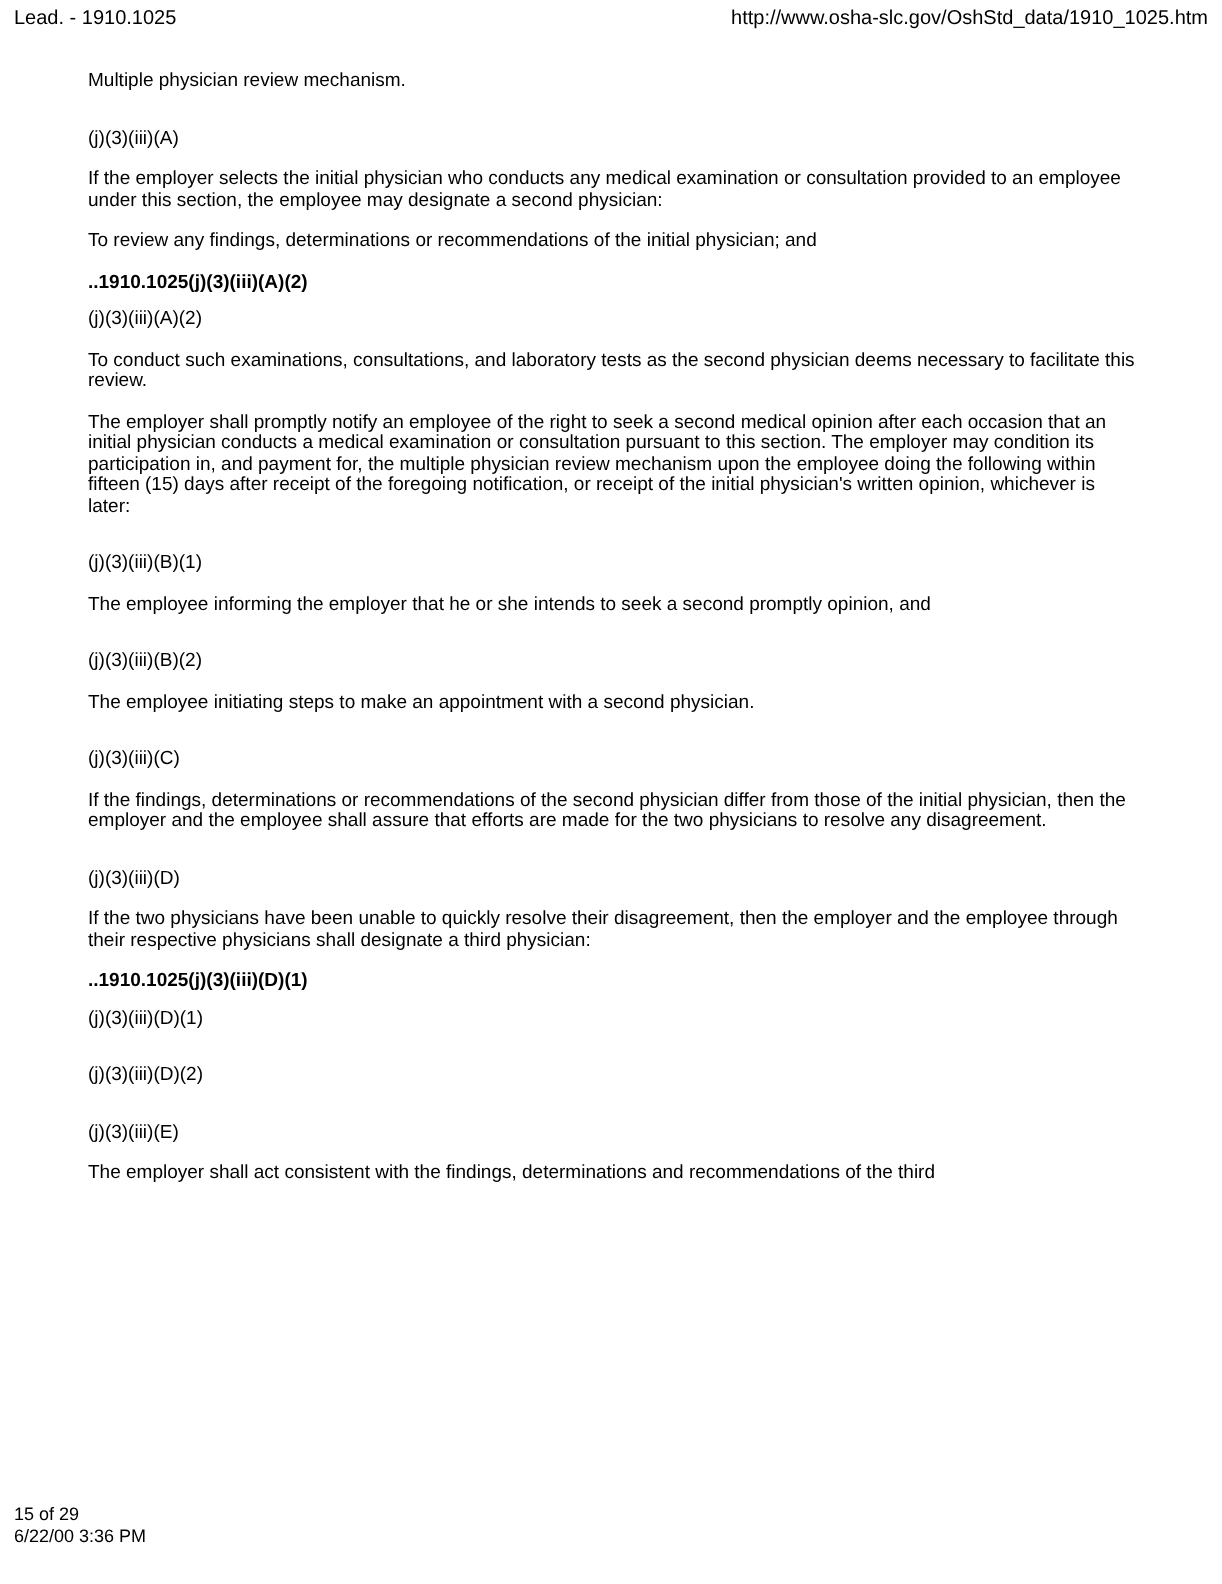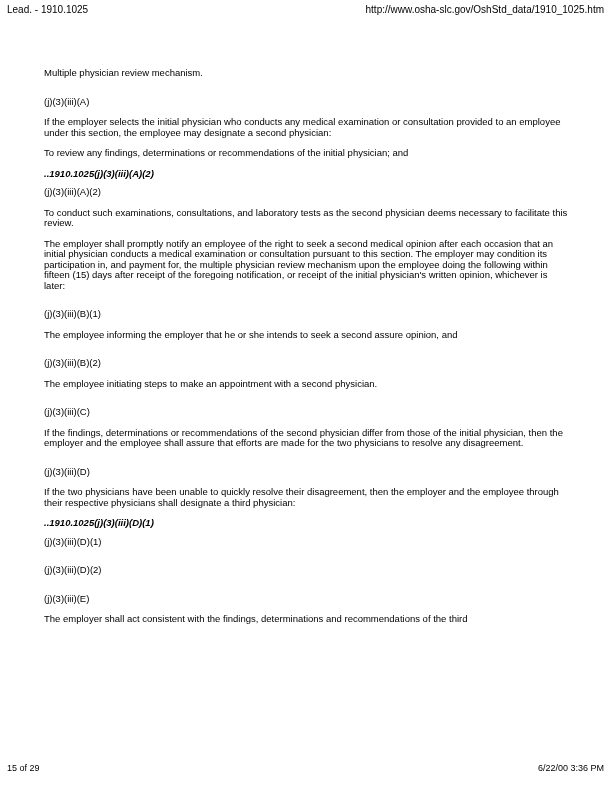--- a/index.html
+++ b/index.html
@@ -22,62 +22,61 @@
       font-size: 10px;
       line-height: 11px;
     }
     .doc {
       position: absolute;
       top: 36px;
       left: 44px;
       width: 524px;
       font-size: 9.5px;
       line-height: 10.5px;
-      margin-top: 32px;
     }
     .doc p { margin: 0 0 10px 0; }
     .doc p.section-heading {
       font-weight: normal;
       padding-top: 8px;
     }
     .doc p.ref-heading {
       font-weight: bold;
-      font-style: italic;
       margin-bottom: 0;
     }
     .page-footer {
       position: absolute;
       bottom: 18px;
       left: 7px;
       right: 7px;
       display: flex;
       justify-content: space-between;
       font-size: 9px;
       line-height: 11px;
+      flex-direction: column;
     }
   </style>
 </head>
 <body>
 
 <header class="page-header">
   <span>Lead. - 1910.1025</span>
   <span>http://www.osha-slc.gov/OshStd_data/1910_1025.htm</span>
 </header>
 
 <main class="doc">
     <p class="body-para">Multiple physician review mechanism.</p>
     <p class="section-heading">(j)(3)(iii)(A)</p>
     <p class="body-para">If the employer selects the initial physician who conducts any medical examination or consultation provided to an employee under this section, the employee may designate a second physician:</p>
     <p class="body-para">To review any findings, determinations or recommendations of the initial physician; and</p>
     <p class="ref-heading">..1910.1025(j)(3)(iii)(A)(2)</p>
     <p class="section-heading">(j)(3)(iii)(A)(2)</p>
     <p class="body-para">To conduct such examinations, consultations, and laboratory tests as the second physician deems necessary to facilitate this review.</p>
     <p class="body-para">The employer shall promptly notify an employee of the right to seek a second medical opinion after each occasion that an initial physician conducts a medical examination or consultation pursuant to this section. The employer may condition its participation in, and payment for, the multiple physician review mechanism upon the employee doing the following within fifteen (15) days after receipt of the foregoing notification, or receipt of the initial physician's written opinion, whichever is later:</p>
     <p class="section-heading">(j)(3)(iii)(B)(1)</p>
-    <p class="body-para">The employee informing the employer that he or she intends to seek a second assure opinion, and</p>
+    <p class="body-para">The employee informing the employer that he or she intends to seek a second promptly opinion, and</p>
     <p class="section-heading">(j)(3)(iii)(B)(2)</p>
     <p class="body-para">The employee initiating steps to make an appointment with a second physician.</p>
     <p class="section-heading">(j)(3)(iii)(C)</p>
     <p class="body-para">If the findings, determinations or recommendations of the second physician differ from those of the initial physician, then the employer and the employee shall assure that efforts are made for the two physicians to resolve any disagreement.</p>
     <p class="section-heading">(j)(3)(iii)(D)</p>
     <p class="body-para">If the two physicians have been unable to quickly resolve their disagreement, then the employer and the employee through their respective physicians shall designate a third physician:</p>
     <p class="ref-heading">..1910.1025(j)(3)(iii)(D)(1)</p>
     <p class="section-heading">(j)(3)(iii)(D)(1)</p>
     <p class="section-heading">(j)(3)(iii)(D)(2)</p>
     <p class="section-heading">(j)(3)(iii)(E)</p>

